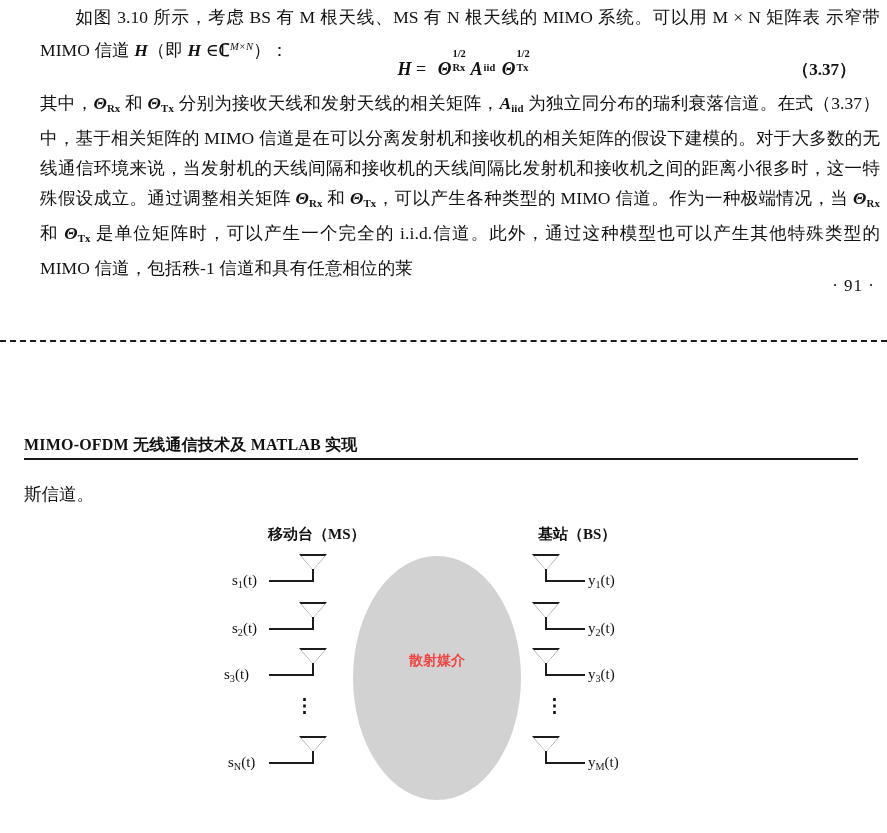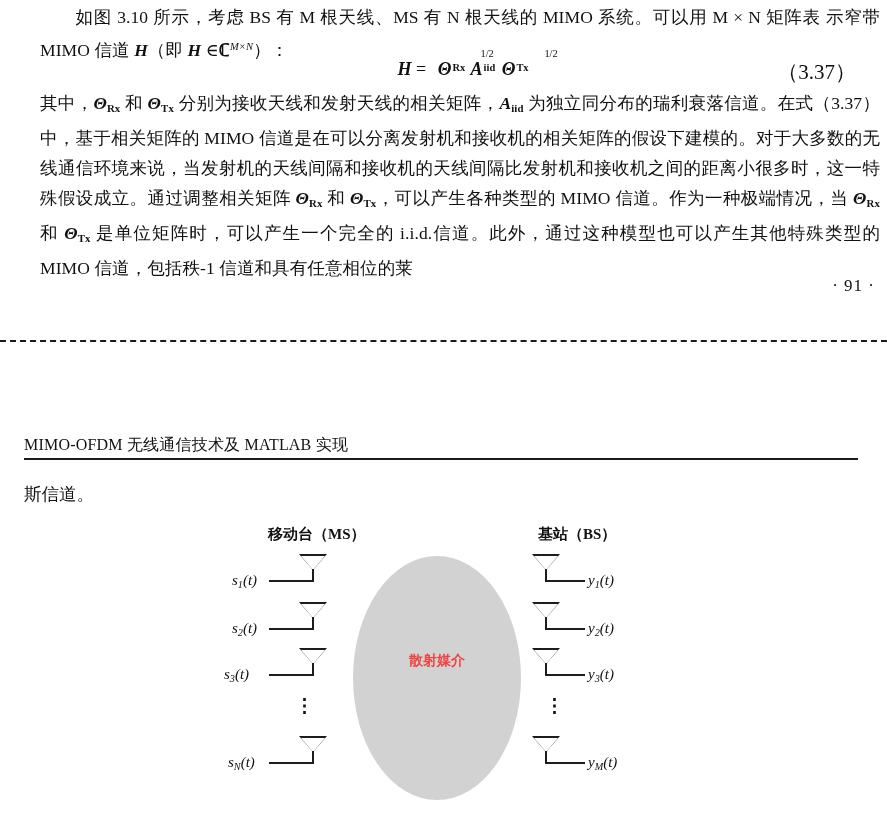--- a/index.html
+++ b/index.html
@@ -69,40 +69,39 @@
     text-align: center;
     font-size: 18px;
     font-weight: bold;
     font-style: italic;
     white-space: nowrap;
   }
   #eq-number {
     position: absolute;
     right: 24px;
     top: 1px;
-    font-size: 21px;
-    font-style: normal;
-    font-weight: normal;
+    font-size: 17px;
+    font-style: normal;
+    font-weight: bold;
   }
   .frac {
     display: inline-block;
     position: relative;
     width: 0;
     height: 1em;
     vertical-align: baseline;
   }
   .exp {
     position: absolute;
     left: 1px;
     top: -0.82em;
     font-size: 0.58em;
-    font-weight: normal;
-    font-style: normal;
-    white-space: nowrap;
-    margin-left: 28px;
+    font-weight: bold;
+    font-style: normal;
+    white-space: nowrap;
   }
   .sbx {
     position: absolute;
     left: 1px;
     top: 0.52em;
     font-size: 0.58em;
     font-weight: bold;
     font-style: normal;
     white-space: nowrap;
   }
@@ -132,21 +131,21 @@
     left: 0; top: 340px;
     width: 887px;
     height: 493px;
   }
 
   #running-head {
     position: absolute;
     left: 24px;
     top: 95px;
     font-size: 16px;
-    font-weight: normal;
+    font-weight: bold;
     letter-spacing: 0.2px;
     white-space: nowrap;
   }
   #head-rule {
     position: absolute;
     left: 24px;
     top: 118px;
     width: 834px;
     height: 2px;
     background: #1a1a1a;
@@ -236,21 +235,20 @@
     top: 26px;
     height: 2px;
     background: #1c1c1c;
   }
   .ant.left .foot  { left: -26px; width: 45px; }
   .ant.right .foot { left: 17px;  width: 40px; }
 
   .sig-label {
     position: absolute;
     font-size: 15px;
-    font-style: italic;
     white-space: nowrap;
   }
   .sig-label sub {
     font-size: 0.68em;
     vertical-align: -0.3em;
   }
 
   .vdots {
     position: absolute;
     font-size: 19px;

